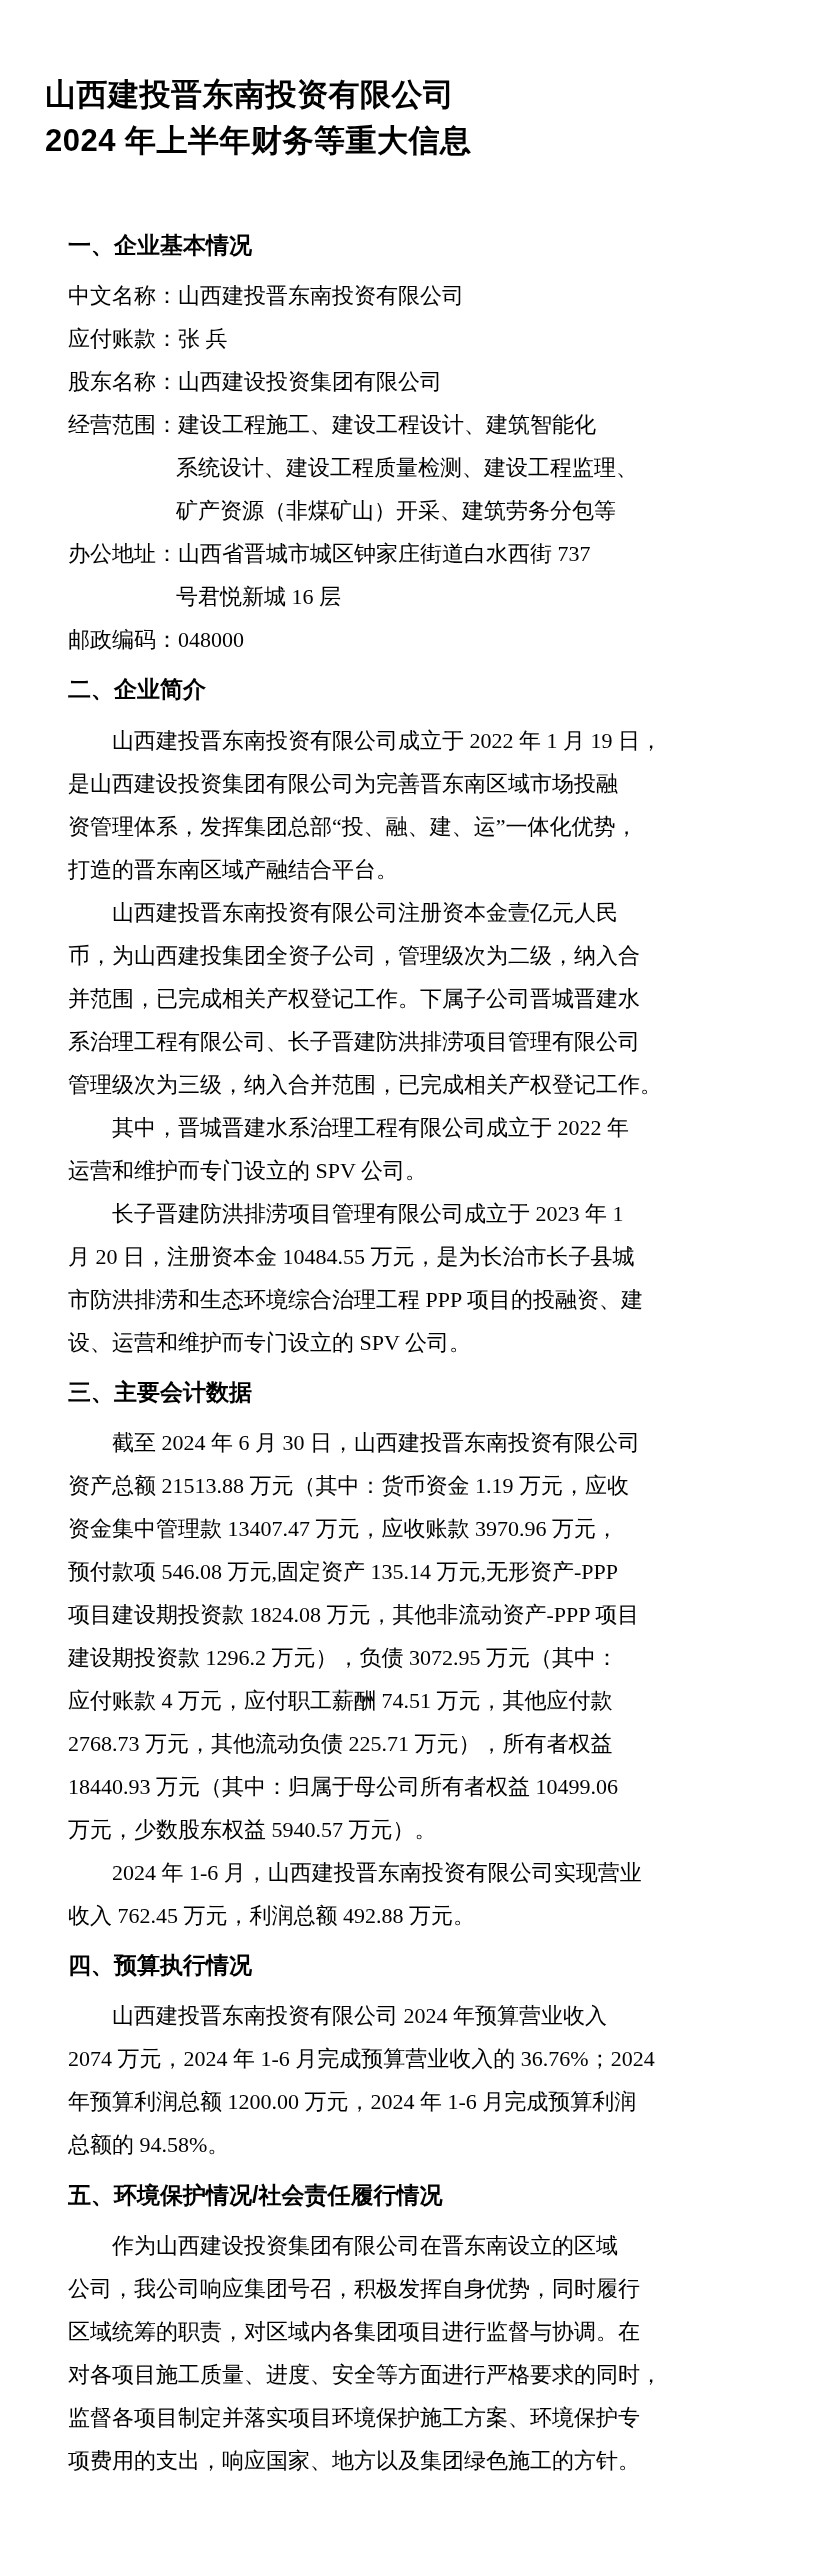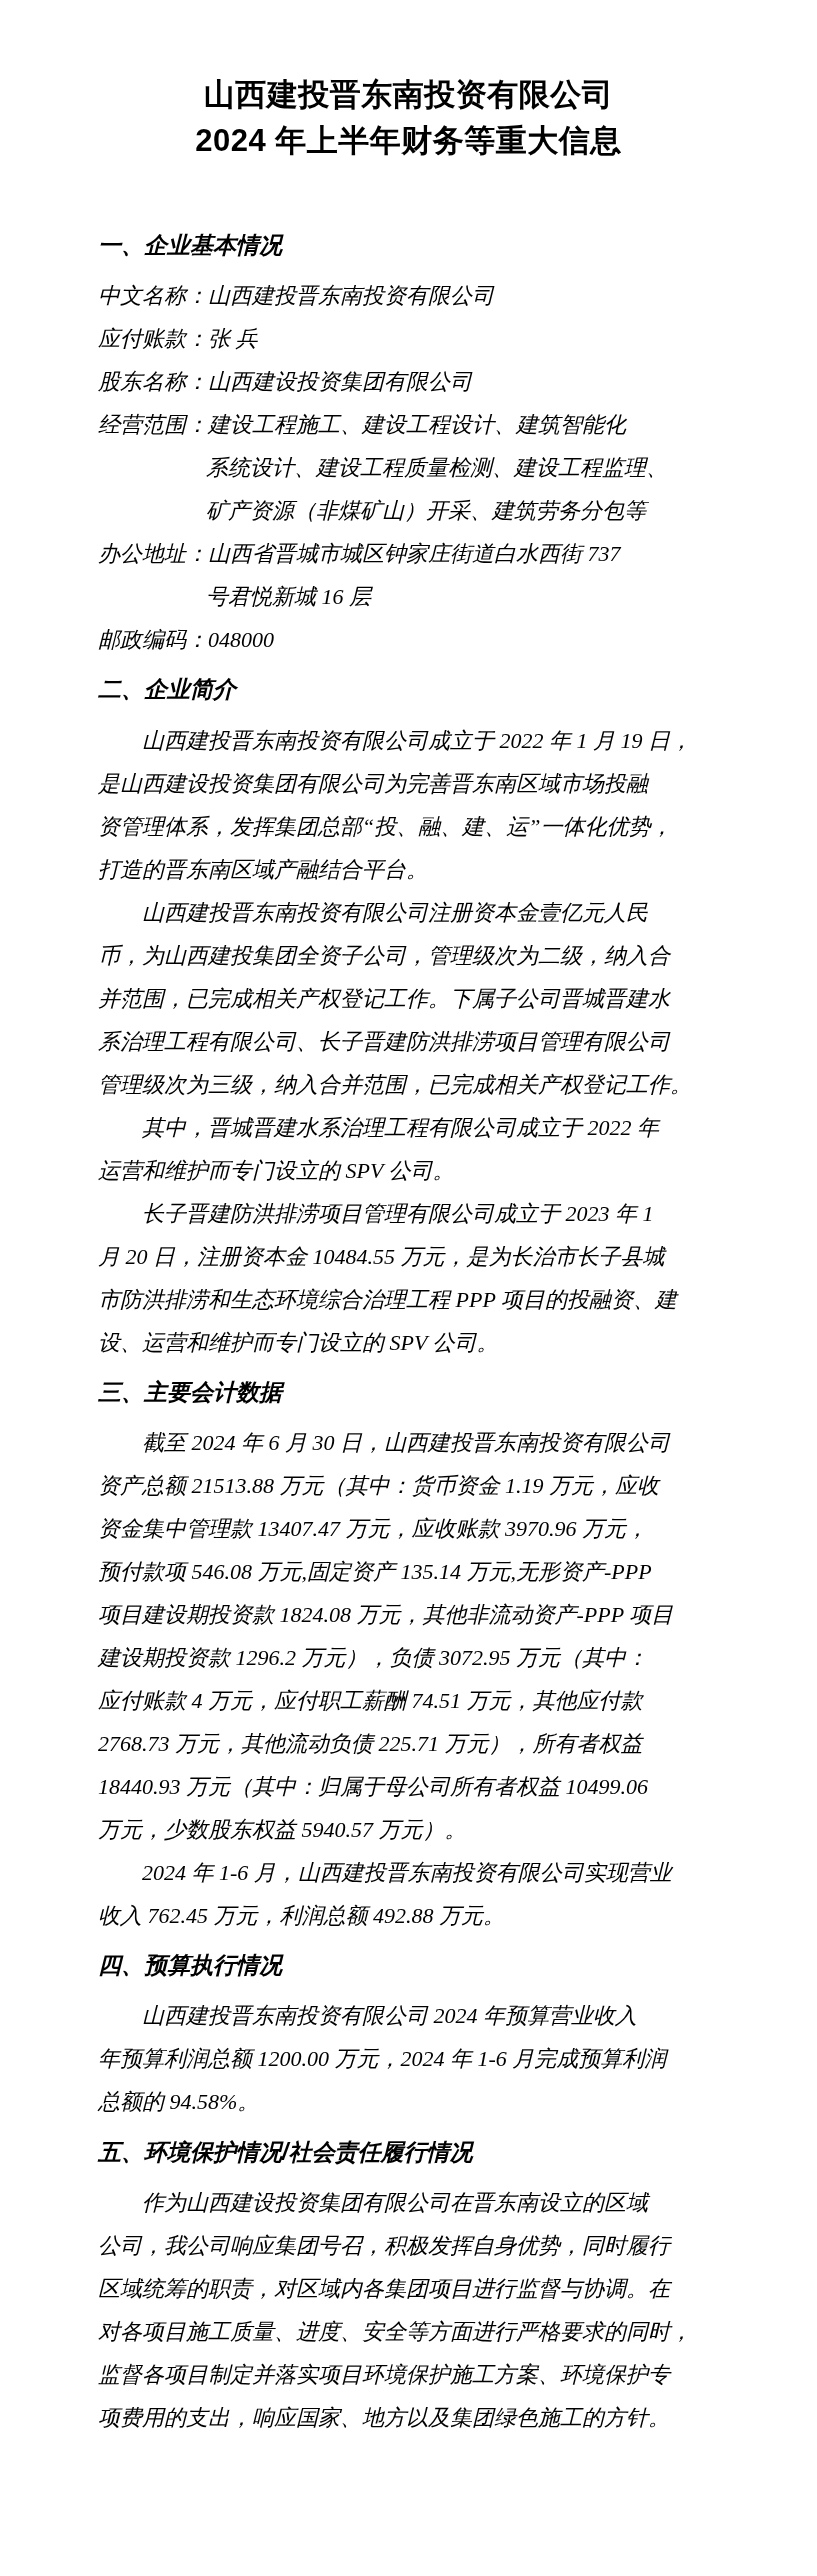--- a/index.html
+++ b/index.html
@@ -13,38 +13,38 @@
     background: #ffffff;
     color: #000000;
     box-sizing: border-box;
     padding-top: 72px;
     overflow: hidden;
     font-family: "Liberation Serif", "DejaVu Serif", serif;
   }
 
   
   .doc-title {
-    text-align: center;
+    text-align: left;
     font-family: "Liberation Sans", "DejaVu Sans", sans-serif;
     font-weight: 700;
     font-size: 31px;
     letter-spacing: 0.5px;
     margin: 0 0 60px 0;
+    padding-left: 45px;
   }
   .doc-title .t-line {
     height: 46px;
     line-height: 46px;
     white-space: nowrap;
   }
 
   
   .doc-body {
-    padding-left: 98px;
+    padding-left: 68px;
     padding-right: 103px;
-    font-style: italic;
   }
 
   
   .hd {
     font-family: "Liberation Sans", "DejaVu Sans", sans-serif;
     font-weight: 700;
     font-size: 23px;
     height: 43px;
     line-height: 43px;
     margin: 7.2px 0;
@@ -112,20 +112,21 @@
     <div class="ln">建设期投资款 1296.2 万元），负债 3072.95 万元（其中：</div>
     <div class="ln">应付账款 4 万元，应付职工薪酬 74.51 万元，其他应付款</div>
     <div class="ln">2768.73 万元，其他流动负债 225.71 万元），所有者权益</div>
     <div class="ln">18440.93 万元（其中：归属于母公司所有者权益 10499.06</div>
     <div class="ln">万元，少数股东权益 5940.57 万元）。</div>
     <div class="ln ind">2024 年 1-6 月，山西建投晋东南投资有限公司实现营业</div>
     <div class="ln">收入 762.45 万元，利润总额 492.88 万元。</div>
 
     <div class="hd">四、预算执行情况</div>
     <div class="ln ind">山西建投晋东南投资有限公司 2024 年预算营业收入</div>
+    <div class="ln">2074 万元，2024 年 1-6 月完成预算营业收入的 36.76%；2024</div>
     <div class="ln">年预算利润总额 1200.00 万元，2024 年 1-6 月完成预算利润</div>
     <div class="ln">总额的 94.58%。</div>
 
     <div class="hd">五、环境保护情况/社会责任履行情况</div>
     <div class="ln ind">作为山西建设投资集团有限公司在晋东南设立的区域</div>
     <div class="ln">公司，我公司响应集团号召，积极发挥自身优势，同时履行</div>
     <div class="ln">区域统筹的职责，对区域内各集团项目进行监督与协调。在</div>
     <div class="ln">对各项目施工质量、进度、安全等方面进行严格要求的同时，</div>
     <div class="ln">监督各项目制定并落实项目环境保护施工方案、环境保护专</div>
     <div class="ln">项费用的支出，响应国家、地方以及集团绿色施工的方针。</div>

